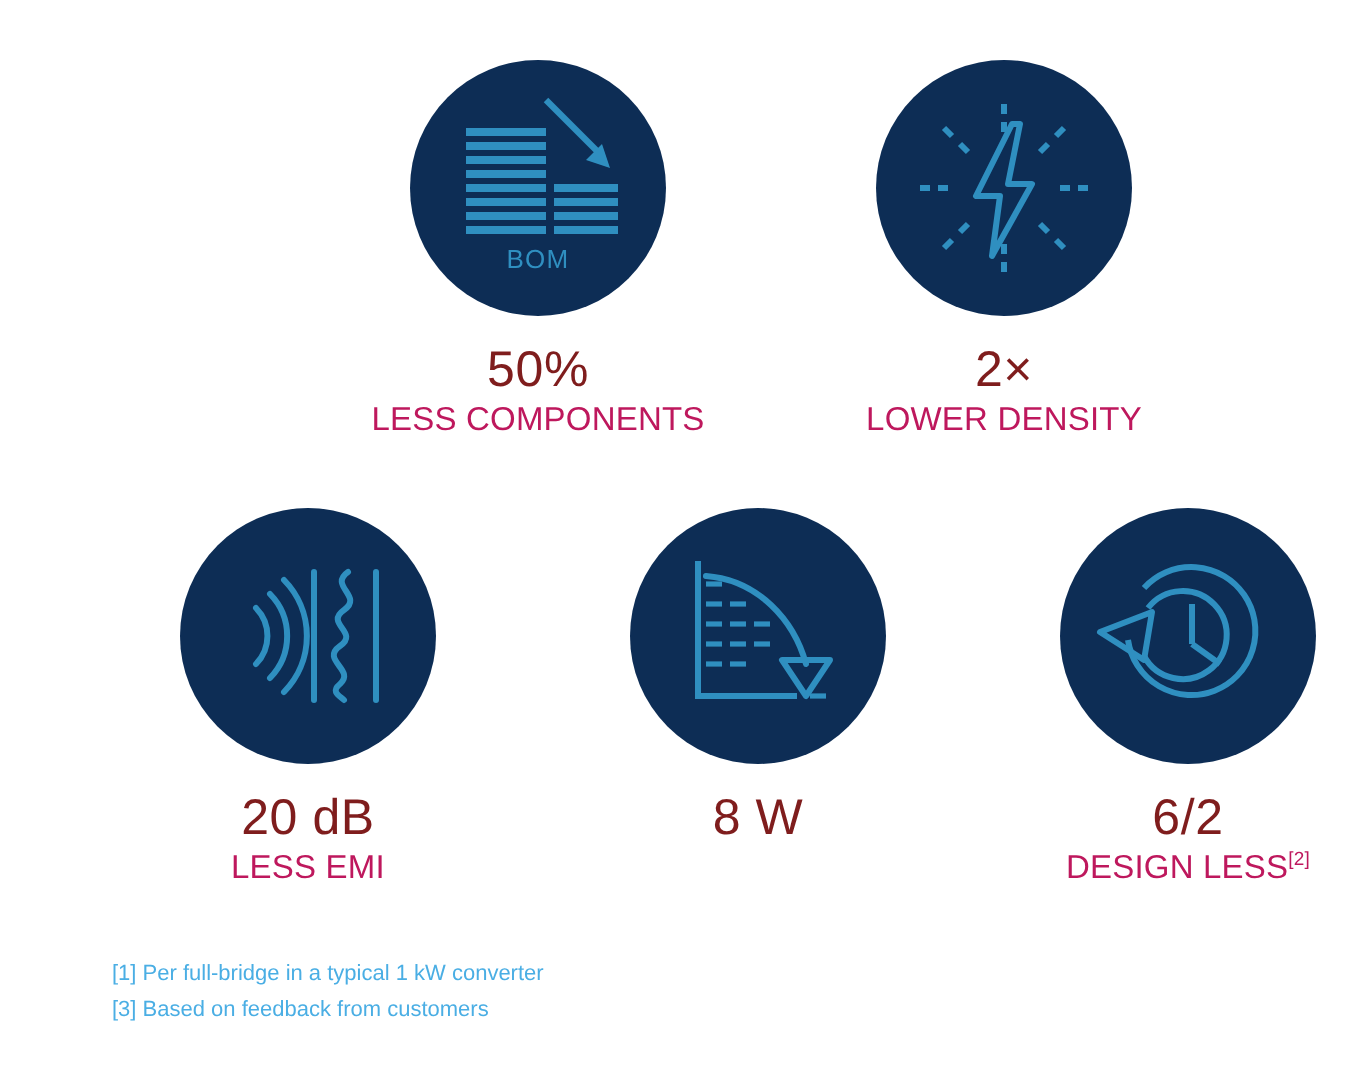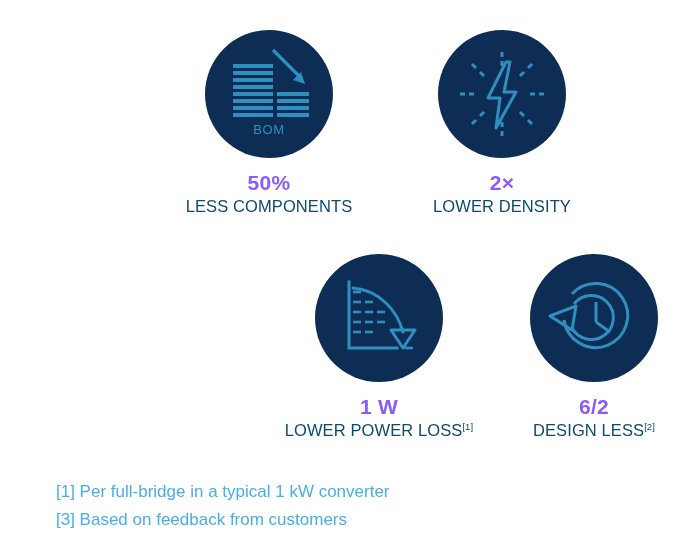--- a/index.html
+++ b/index.html
@@ -34,30 +34,30 @@
     border-radius: 50%;
     background: #0d2d55;
     display: flex;
     align-items: center;
     justify-content: center;
   }
   .badge svg { display: block; }
 
   .value {
     margin-top: 14px;
-    font-size: 21px;
-    font-weight: bold;
-    color: #8b5cf6;
+    font-size: 25px;
+    font-weight: normal;
+    color: #7f1d1d;
     letter-spacing: 0.3px;
     line-height: 1.05;
   }
   .caption {
     margin-top: 3px;
     font-size: 16.5px;
-    color: #0c4a6e;
+    color: #be185d;
     letter-spacing: 0.1px;
     line-height: 1.1;
     white-space: nowrap;
   }
   .caption sup {
     font-size: 9.5px;
     vertical-align: super;
     line-height: 0;
   }
 
@@ -68,21 +68,21 @@
   
   #cell-less-emi        { left: 10px;   top: 254px; }
   #cell-lower-power-loss{ left: 235px;  top: 254px; }
   #cell-design-time     { left: 450px;  top: 254px; }
 
   
   .footnotes {
     position: absolute;
     left: 22px;
     top: 478px;
-    font-size: 17px;
+    font-size: 11px;
     color: #4aaee4;
     line-height: 1.65;
   }
   .footnote-line { white-space: nowrap; }
 </style>
 </head>
 <body>
 
 <div class="infographic">
 
@@ -152,20 +152,42 @@
           <line x1="74" y1="74" x2="70" y2="70"></line>
         </g>
       </svg>
     </div>
     <div class="value">2×</div>
     <div class="caption">
       <span>LOWER DENSITY</span><sup></sup>
     </div>
   </div>
 
+  <div class="cell" id="cell-less-emi">
+    <div class="badge">
+      <svg width="104" height="104" viewBox="0 0 104 104">
+        <g fill="none" stroke="#2f8fc0" stroke-width="3" stroke-linecap="round">
+
+          <path d="M26 38 A 20 20 0 0 1 26 66"></path>
+          <path d="M33 31 A 30 30 0 0 1 33 73"></path>
+          <path d="M40 24 A 40 40 0 0 1 40 80"></path>
+
+          <line x1="55" y1="20" x2="55" y2="84"></line>
+          <line x1="86" y1="20" x2="86" y2="84"></line>
+
+          <path d="M72 20 C 62 27, 80 32, 70 39 C 60 46, 78 50, 68 57
+                   C 58 64, 76 69, 68 76 C 63 80, 68 82, 70 84"></path>
+        </g>
+      </svg>
+    </div>
+    <div class="value">20 dB</div>
+    <div class="caption">
+      <span>LESS EMI</span><sup></sup>
+    </div>
+  </div>
 
   <div class="cell" id="cell-lower-power-loss">
     <div class="badge">
       <svg width="104" height="104" viewBox="0 0 104 104">
 
         <g fill="none" stroke="#2f8fc0" stroke-width="3" stroke-linecap="square">
           <path d="M22 16 L22 82 L70 82"></path>
         </g>
 
         <g stroke="#2f8fc0" stroke-width="2.6" stroke-linecap="butt">
@@ -180,24 +202,21 @@
           <line x1="50" y1="56" x2="58" y2="56"></line>
           <line x1="26" y1="66" x2="34" y2="66"></line>
           <line x1="38" y1="66" x2="46" y2="66"></line>
           <line x1="78" y1="82" x2="86" y2="82"></line>
         </g>
 
         <path d="M26 22 C 52 24, 70 44, 76 66" fill="none" stroke="#2f8fc0" stroke-width="3" stroke-linecap="round"></path>
         <polygon points="64,64 88,64 76,82" fill="none" stroke="#2f8fc0" stroke-width="3" stroke-linejoin="round"></polygon>
       </svg>
     </div>
-    <div class="value">1 W</div>
-    <div class="caption">
-      <span>LOWER POWER LOSS</span><sup>[1]</sup>
-    </div>
+    <div class="value">8 W</div>
   </div>
 
   <div class="cell" id="cell-design-time">
     <div class="badge">
       <svg width="104" height="104" viewBox="0 0 104 104">
         <g fill="none" stroke="#2f8fc0" stroke-width="3">
 
           <path d="M30 28 A 32 32 0 1 1 22 54"></path>
 
           <path d="M32 38 A 22 22 0 1 1 30 62"></path>

